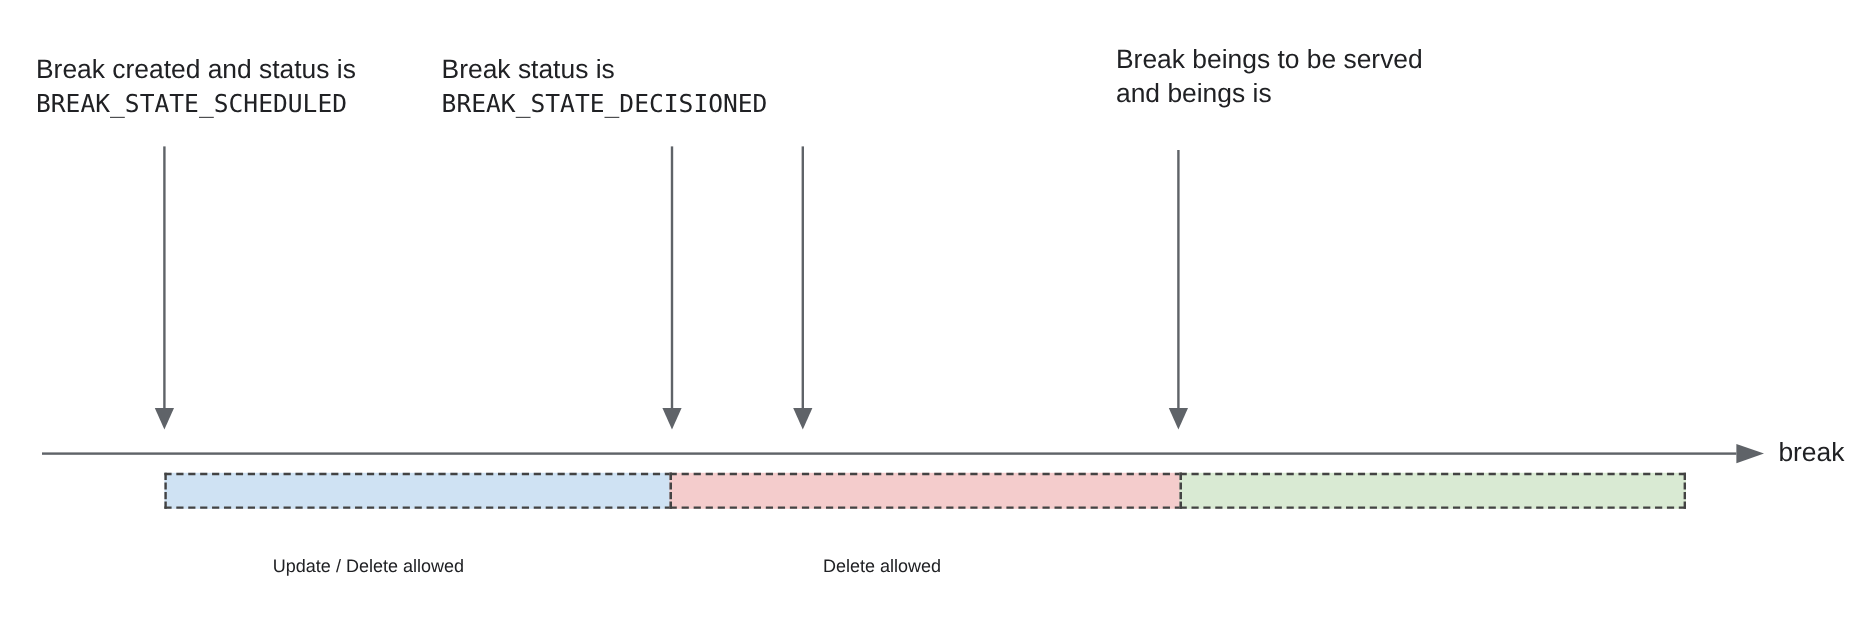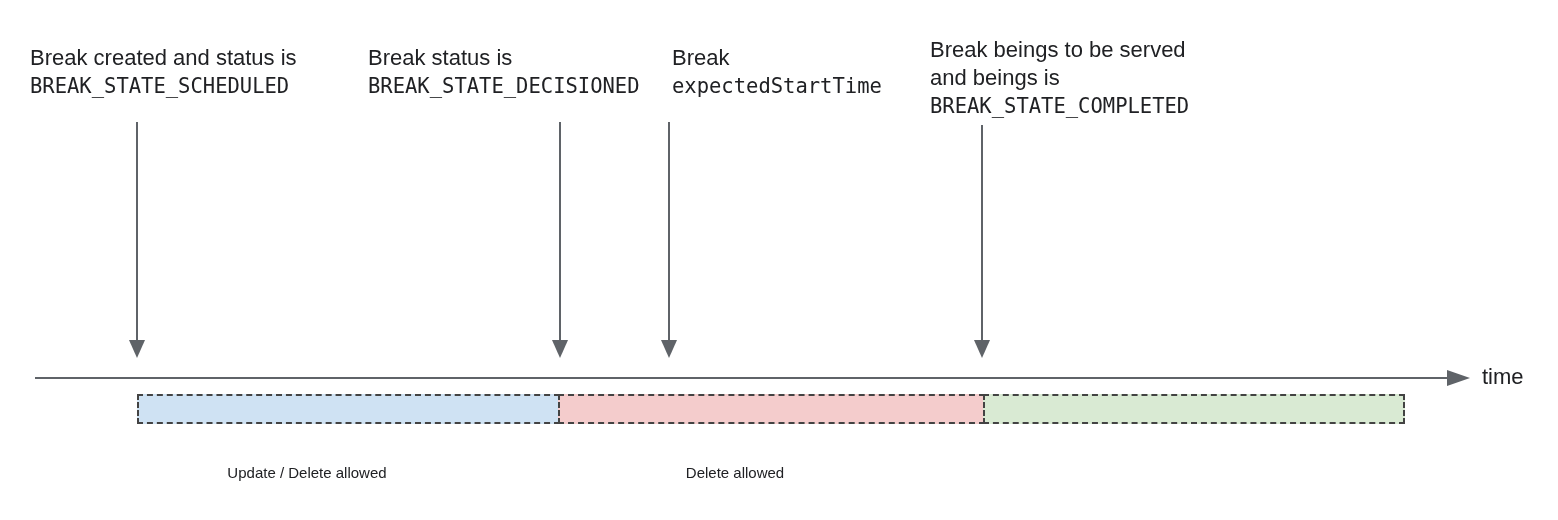--- a/index.html
+++ b/index.html
@@ -108,29 +108,24 @@
   <div class="annotation" style="left:30px; top:44px;">
     <span class="plain">Break created and status is</span>
     <span class="code">BREAK_STATE_SCHEDULED</span>
   </div>
 
   <div class="annotation" style="left:352px; top:44px;margin-left:16px;">
     <span class="plain">Break status is</span>
     <span class="code">BREAK_STATE_DECISIONED</span>
   </div>
 
-  <div class="annotation" style="left:672px; top:44px;">
-    <span class="plain">Break</span>
-    <span class="code">expectedStartTime</span>
-  </div>
 
   <div class="annotation" style="left:930px; top:36px;">
     <span class="plain">Break beings to be served</span>
     <span class="plain">and beings is</span>
-    <span class="code">BREAK_STATE_COMPLETED</span>
   </div>
 
   <div class="v-arrow" style="left:129px; top:122px; height:236px;">
     <div class="shaft"></div>
     <div class="head"></div>
   </div>
   <div class="v-arrow" style="left:552px; top:122px; height:236px;">
     <div class="shaft"></div>
     <div class="head"></div>
   </div>
@@ -138,21 +133,21 @@
     <div class="shaft"></div>
     <div class="head"></div>
   </div>
   <div class="v-arrow" style="left:974px; top:125px; height:233px;">
     <div class="shaft"></div>
     <div class="head"></div>
   </div>
 
   <div class="axis-line"></div>
   <div class="axis-head"></div>
-  <div class="axis-label">time</div>
+  <div class="axis-label">break</div>
 
   <div class="segment seg-1" style="background-color: rgb(207, 226, 243);"></div>
   <div class="segment seg-2" style="background-color: rgb(244, 204, 204);"></div>
   <div class="segment seg-3" style="background-color: rgb(217, 234, 211);"></div>
 
   <div class="segment-label lab-1">Update / Delete allowed</div>
   <div class="segment-label lab-2">Delete allowed</div>
 
 </div>
 

